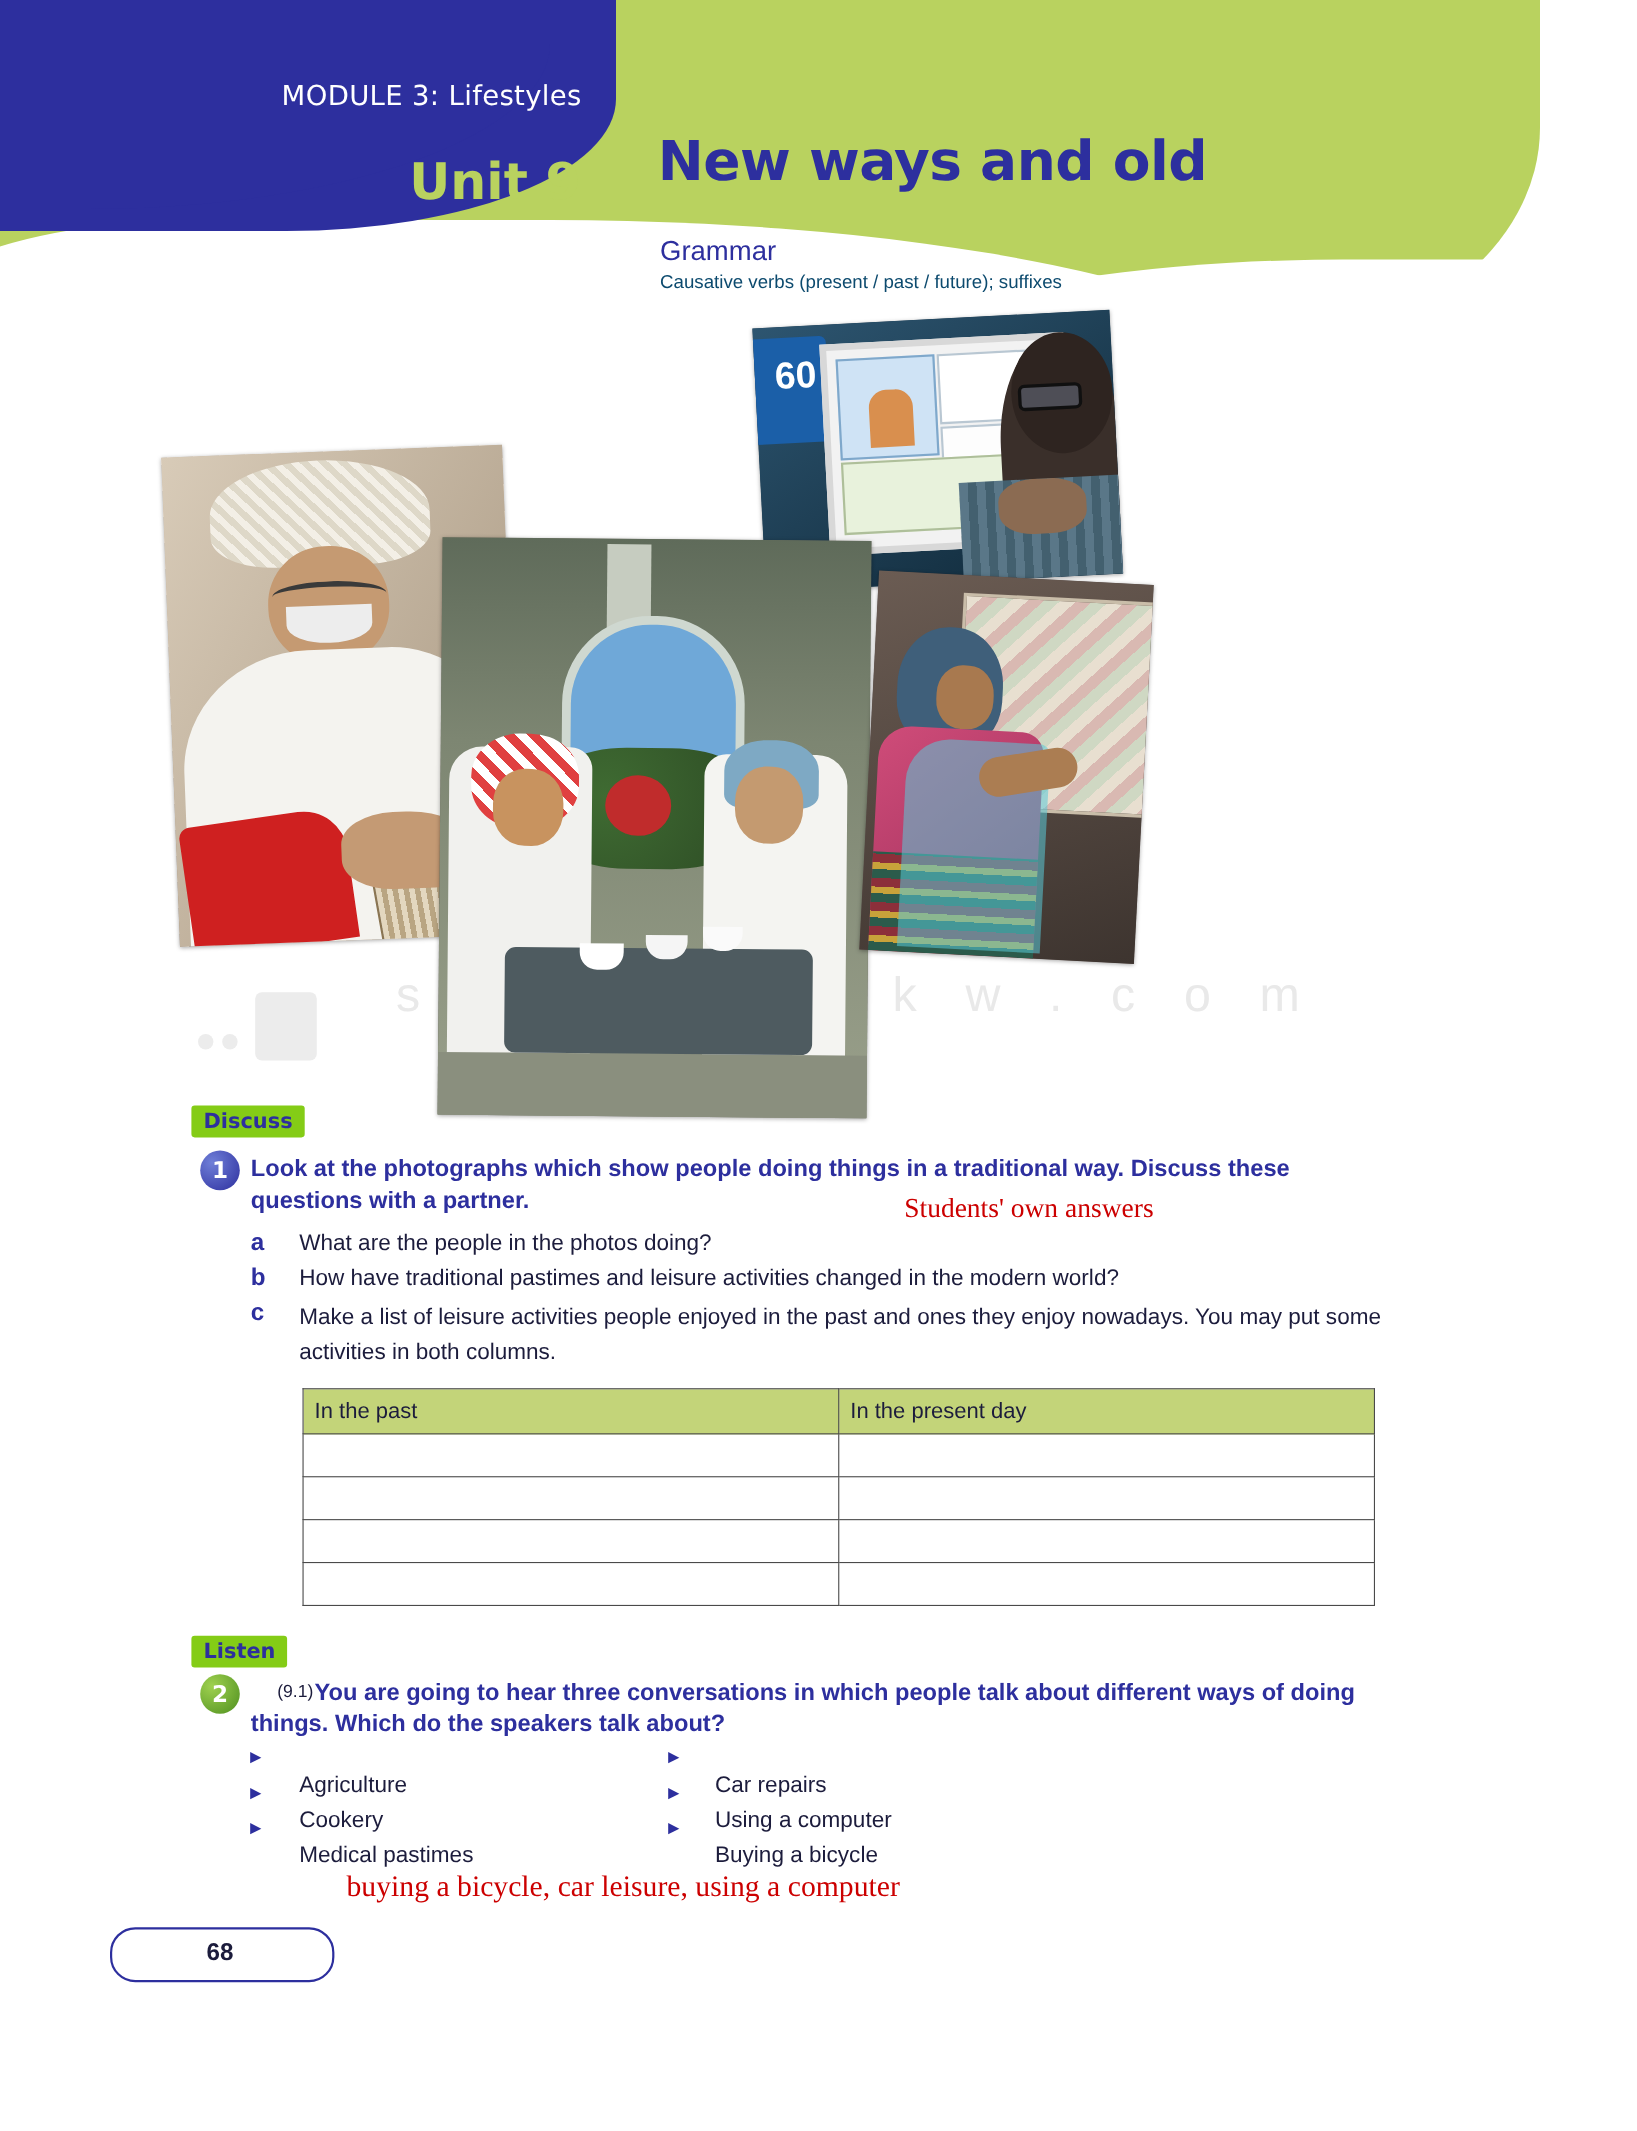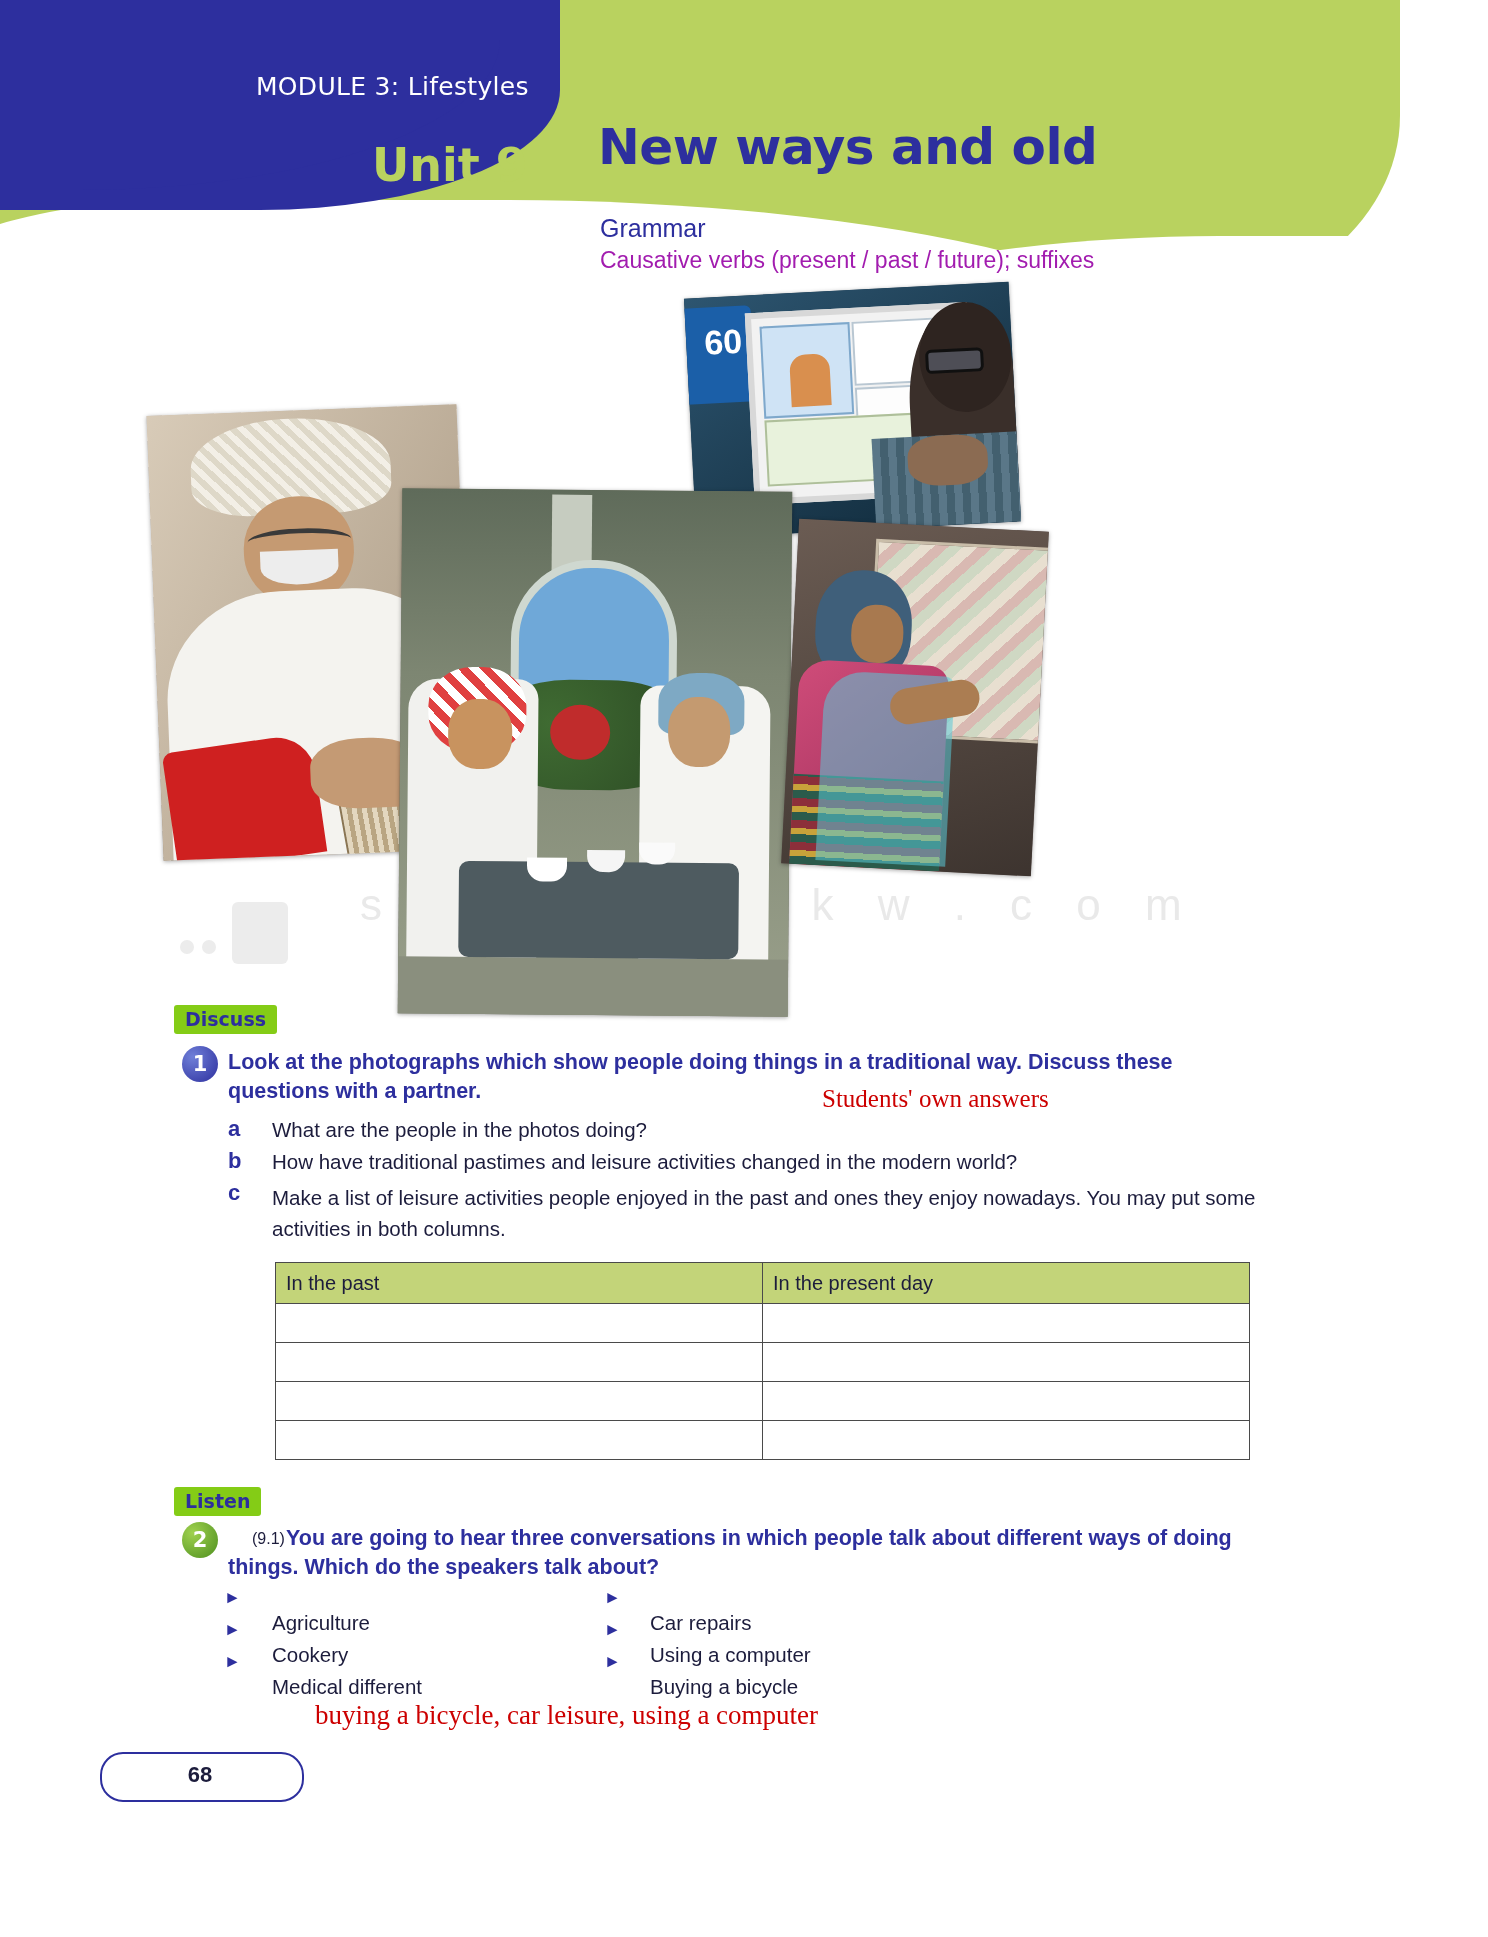--- a/index.html
+++ b/index.html
@@ -103,22 +103,22 @@
     position: absolute;
     left: 600px;
     top: 214px;
     color: #2d2f9e;
     font-size: 25px;
   }
   .grammar-desc {
     position: absolute;
     left: 600px;
     top: 247px;
-    color: #a21caf;
-    font-size: 23px;
+    color: #0c4a6e;
+    font-size: 17px;
   }
 
   
   .watermark {
     position: absolute;
     left: 360px;
     top: 880px;
     font-size: 44px;
     letter-spacing: 16px;
     color: #e9e9e9;
@@ -479,21 +479,21 @@
 <div class="audio-ref">(9.1)</div>
 <div class="q-stem q2-stem" style="text-indent:58px;">You are going to hear three conversations in which people talk about different ways of doing things. Which do the speakers talk about?</div>
 
 <div class="bullet-mark" style="left:224px; top:1588px;">►</div>
 <div class="bullet-item" style="left:272px; top:1584px;">Agriculture</div>
 
 <div class="bullet-mark" style="left:224px; top:1620px;">►</div>
 <div class="bullet-item" style="left:272px; top:1616px;">Cookery</div>
 
 <div class="bullet-mark" style="left:224px; top:1652px;">►</div>
-<div class="bullet-item" style="left:272px; top:1648px;">Medical different</div>
+<div class="bullet-item" style="left:272px; top:1648px;">Medical pastimes</div>
 
 <div class="bullet-mark" style="left:604px; top:1588px;">►</div>
 <div class="bullet-item" style="left:650px; top:1584px;">Car repairs</div>
 
 <div class="bullet-mark" style="left:604px; top:1620px;">►</div>
 <div class="bullet-item" style="left:650px; top:1616px;">Using a computer</div>
 
 <div class="bullet-mark" style="left:604px; top:1652px;">►</div>
 <div class="bullet-item" style="left:650px; top:1648px;">Buying a bicycle</div>
 

